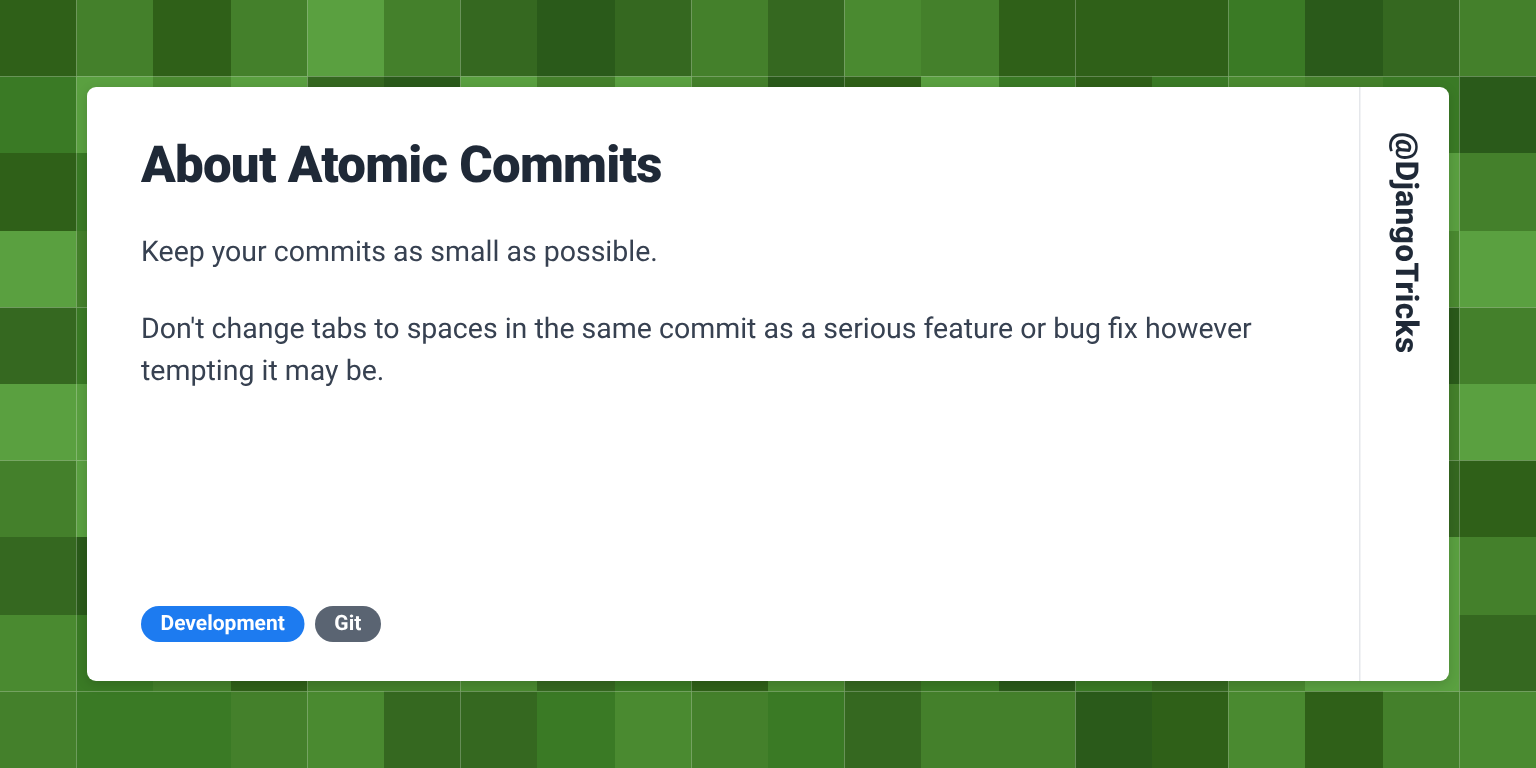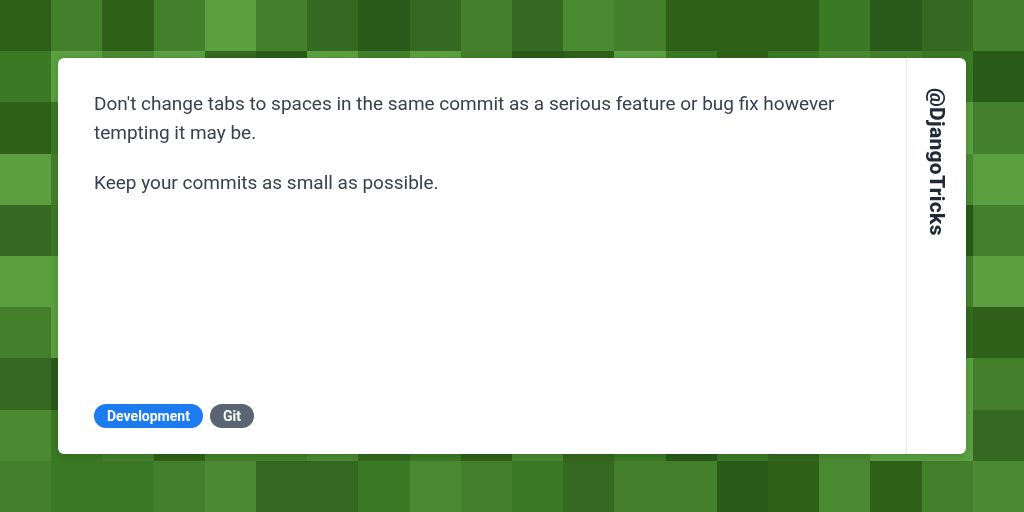--- a/index.html
+++ b/index.html
@@ -310,23 +310,24 @@
     <div class="pixel" style="background: rgb(42, 90, 26);"></div>
     <div class="pixel" style="background: rgb(47, 96, 24);"></div>
     <div class="pixel" style="background: rgb(74, 138, 48);"></div>
     <div class="pixel" style="background: rgb(47, 96, 24);"></div>
     <div class="pixel" style="background: rgb(68, 128, 43);"></div>
     <div class="pixel" style="background: rgb(74, 138, 48);"></div>
   </div>
 
 <div class="card">
   <div class="main">
+    <h1 class="title">About Atomic Commits</h1>
     <div class="body-text">
+      <p>Keep your commits as small as possible.</p>
       <p>Don't change tabs to spaces in the same commit as a serious feature or bug fix however tempting it may be.</p>
-      <p>Keep your commits as small as possible.</p>
     </div>
     <div class="tags">
       <span class="tag blue">Development</span>
       <span class="tag gray">Git</span>
     </div>
   </div>
   <div class="sidebar">
     <div class="handle">@DjangoTricks</div>
   </div>
 </div>

